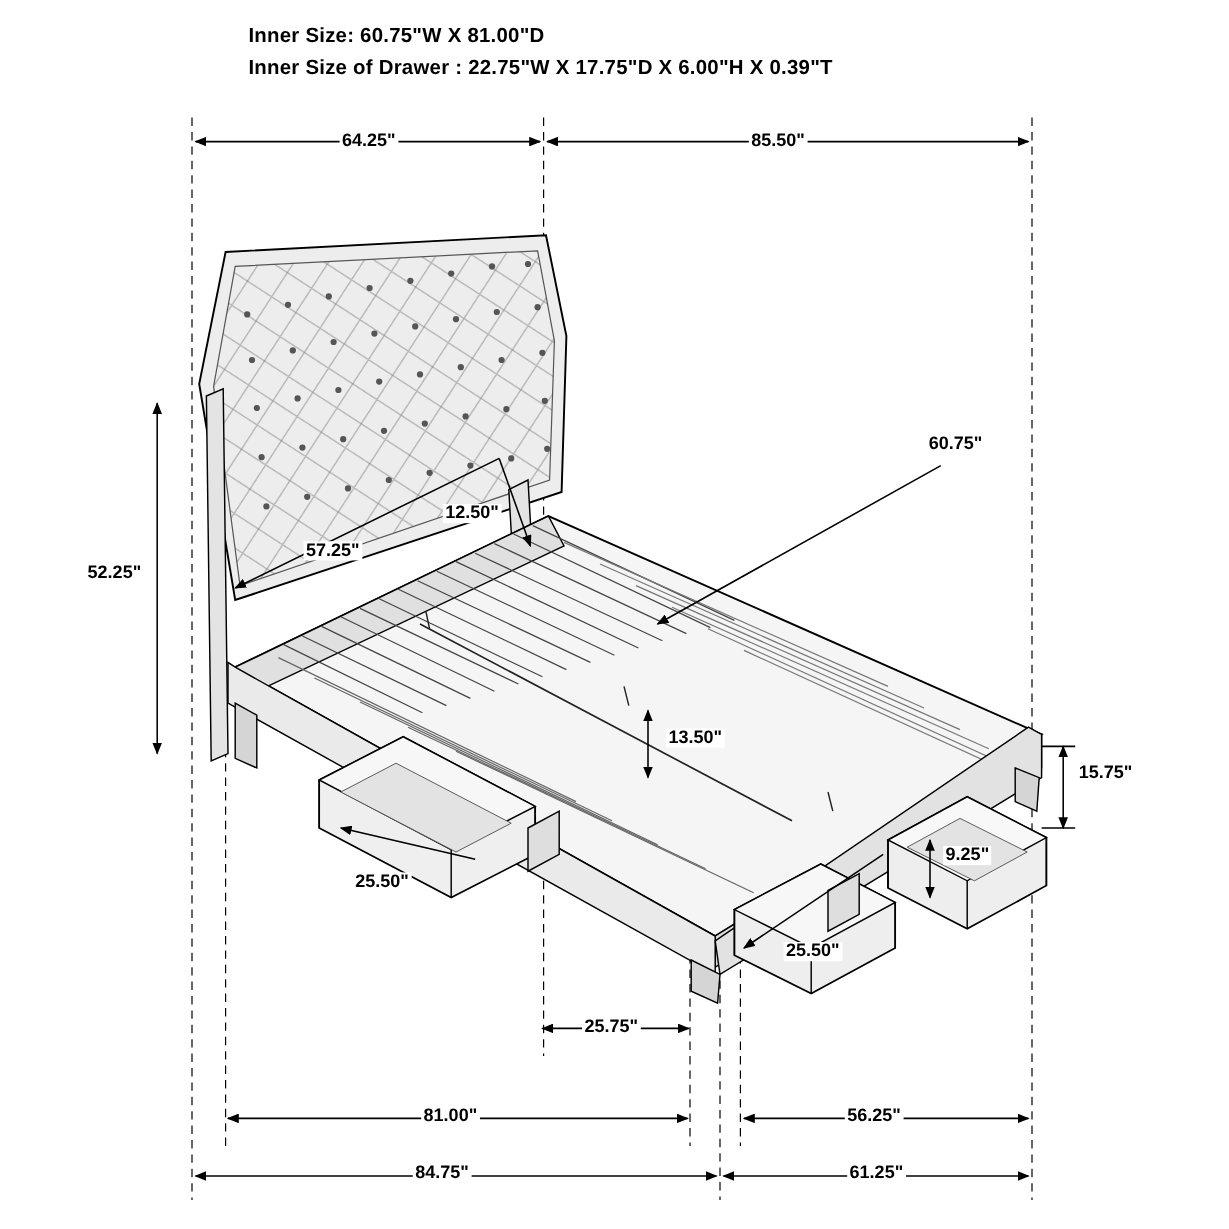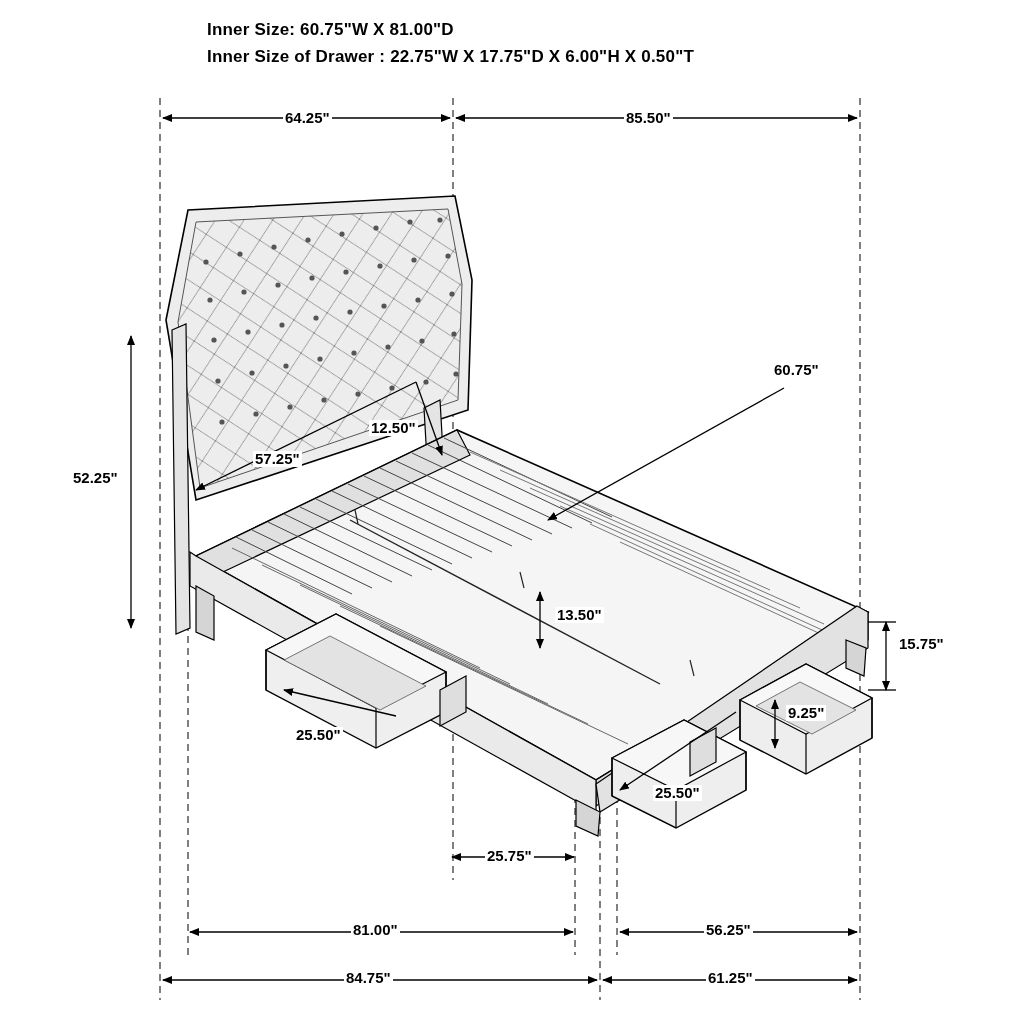--- a/index.html
+++ b/index.html
@@ -256,21 +256,21 @@
 
       <line x1="620" y1="932" x2="857" y2="932" marker-start="url(#arrowStart)" marker-end="url(#arrowEnd)"></line>
 
       <line x1="163" y1="980" x2="597" y2="980" marker-start="url(#arrowStart)" marker-end="url(#arrowEnd)"></line>
 
       <line x1="603" y1="980" x2="857" y2="980" marker-start="url(#arrowStart)" marker-end="url(#arrowEnd)"></line>
     </g>
   </svg>
 
   <div class="hdr" id="hdr1">Inner Size: 60.75"W X 81.00"D</div>
-  <div class="hdr" id="hdr2">Inner Size of Drawer : 22.75"W X 17.75"D X 6.00"H X 0.50"T</div>
+  <div class="hdr" id="hdr2">Inner Size of Drawer : 22.75"W X 17.75"D X 6.00"H X 0.39"T</div>
 
   <div class="dimlabel" style="left:283px; top:110px;">64.25"</div>
   <div class="dimlabel" style="left:624px; top:110px;">85.50"</div>
   <div class="dimlabel" style="left:71px;  top:470px;">52.25"</div>
   <div class="dimlabel" style="left:253px; top:451px;">57.25"</div>
   <div class="dimlabel" style="left:369px; top:420px;">12.50"</div>
   <div class="dimlabel" style="left:772px; top:362px;">60.75"</div>
   <div class="dimlabel" style="left:555px; top:607px;">13.50"</div>
   <div class="dimlabel" style="left:897px; top:636px;">15.75"</div>
   <div class="dimlabel" style="left:786px; top:705px;">9.25"</div>

